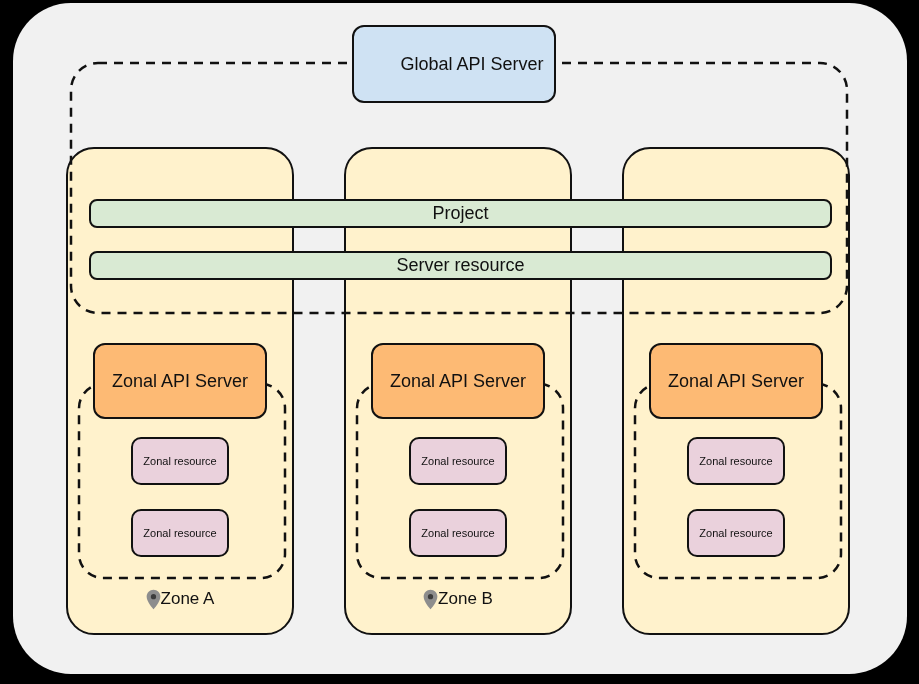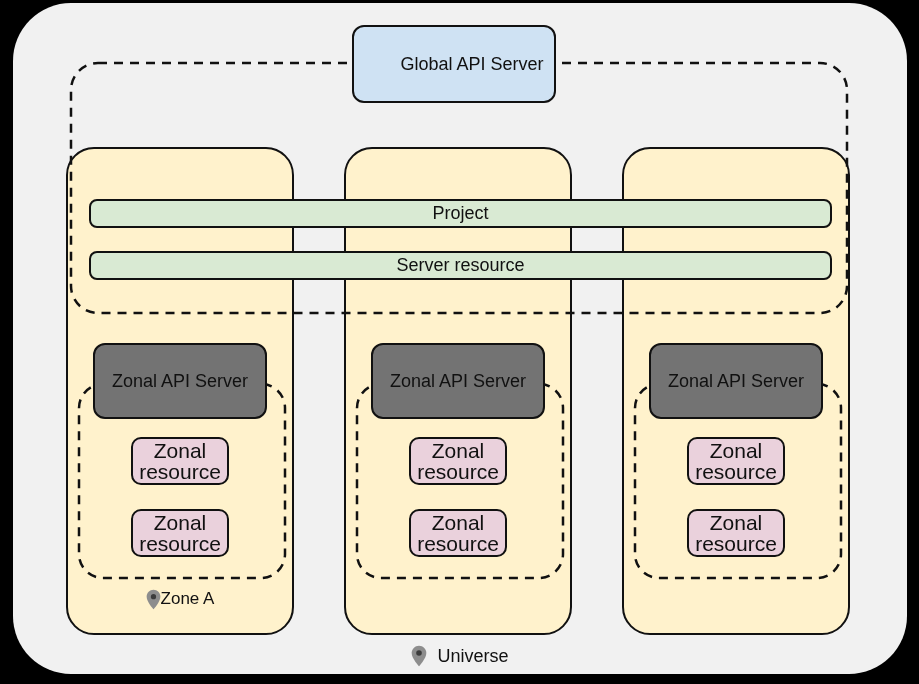--- a/index.html
+++ b/index.html
@@ -73,30 +73,30 @@
   .zone-dashed {
     position: absolute;
     left: 8px; top: 232px;
     width: 212px; height: 200px;
     z-index: 1;
   }
   .zonal-api {
     left: 25px; top: 194px;
     width: 174px; height: 76px;
     border-radius: 12px;
-    background: #737373;
+    background: #fdba74;
     font-size: 18px;
     z-index: 2;
   }
   .zonal-resource {
     left: 63px;
     width: 98px; height: 48px;
     border-radius: 10px;
     background: #EAD1DC;
-    font-size: 21px;
+    font-size: 11px;
     line-height: 21px;
     z-index: 2;
     padding: 0 6px;
   }
   .zr-1 { top: 288px; }
   .zr-2 { top: 360px; }
   .label-row {
     position: absolute;
     left: 0; right: 0;
     display: flex;
@@ -162,20 +162,27 @@
     </svg>
     <div class="node zonal-api">
       <span>Zonal API Server</span>
     </div>
     <div class="node zonal-resource zr-1">
       <span>Zonal resource</span>
     </div>
     <div class="node zonal-resource zr-2">
       <span>Zonal resource</span>
     </div>
+    <div class="label-row zone-label-row">
+      <svg width="15" height="21" viewBox="0 0 24 33">
+        <path d="M12 1C5.9 1 1 5.9 1 12c0 8.2 11 20 11 20s11-11.8 11-20C23 5.9 18.1 1 12 1z" fill="#8D8D8D"></path>
+        <circle cx="12" cy="12" r="4.2" fill="#3C3C3C"></circle>
+      </svg>
+      <span>Zone B</span>
+    </div>
   </div>
 
   <div class="zone zone-c">
     <svg class="zone-dashed" width="212" height="200" viewBox="0 0 212 200">
       <rect x="3" y="3" width="206" height="194" rx="24" ry="24" fill="none" stroke="#111" stroke-width="2.5" stroke-dasharray="9 7"></rect>
     </svg>
     <div class="node zonal-api">
       <span>Zonal API Server</span>
     </div>
     <div class="node zonal-resource zr-1">
@@ -190,21 +197,14 @@
     <span>Project</span>
   </div>
   <div class="node bar bar-global-resource">
     <span>Server resource</span>
   </div>
 
   <div class="node global-api">
     <span>Global API Server</span>
   </div>
 
-  <div class="universe-row">
-    <svg width="16" height="22" viewBox="0 0 24 33">
-      <path d="M12 1C5.9 1 1 5.9 1 12c0 8.2 11 20 11 20s11-11.8 11-20C23 5.9 18.1 1 12 1z" fill="#8D8D8D"></path>
-      <circle cx="12" cy="12" r="4.2" fill="#3C3C3C"></circle>
-    </svg>
-    <span>Universe</span>
-  </div>
 
 </div>
 
 </body></html>

